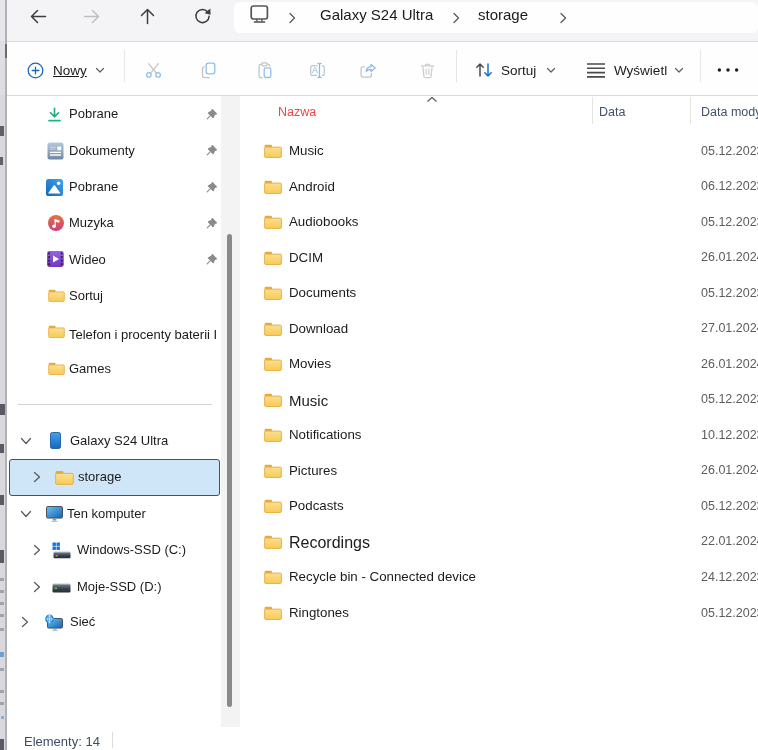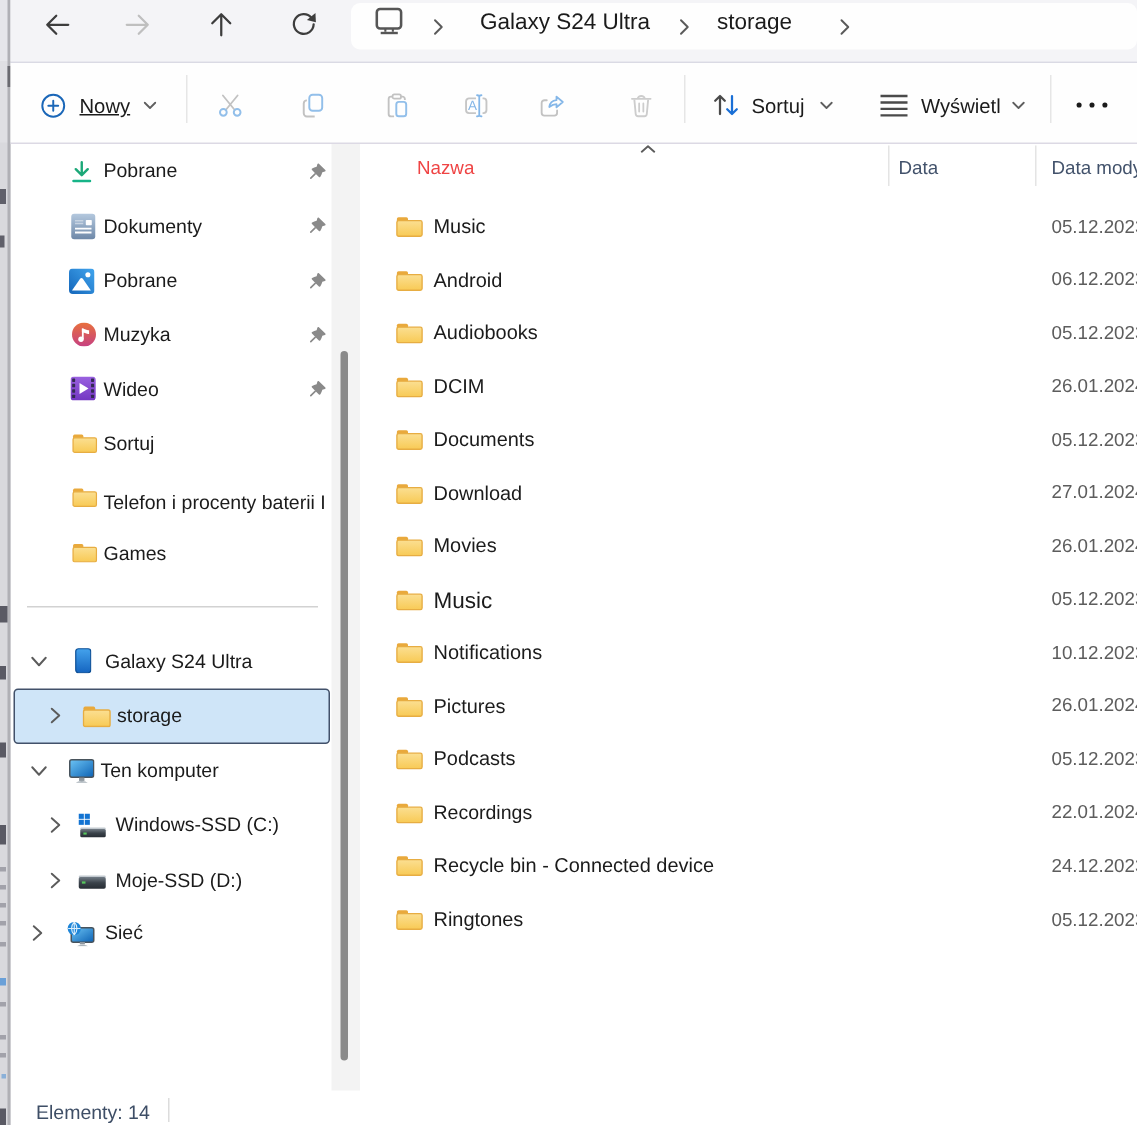--- a/index.html
+++ b/index.html
@@ -365,21 +365,21 @@
 <svg class="abs" style="left:264px;top:499px" width="18" height="14" viewBox="0 0 18 14">
     <rect x="0.6" y="0.8" width="7.4" height="5" rx="1.1" fill="#e9a93c"></rect>
     <rect x="0.6" y="3.1" width="16.8" height="10.4" rx="1.2" fill="url(#gfold)" stroke="#e7ad42" stroke-width="0.9"></rect>
   </svg>
 <div class="abs txt" style="left:289px;top:498px;font-size:13.3px;">Podcasts</div>
 <div class="abs txt" style="left:701px;top:499px;font-size:12.5px;color:#5d5d5d;">05.12.2023</div>
 <svg class="abs" style="left:264px;top:535px" width="18" height="14" viewBox="0 0 18 14">
     <rect x="0.6" y="0.8" width="7.4" height="5" rx="1.1" fill="#e9a93c"></rect>
     <rect x="0.6" y="3.1" width="16.8" height="10.4" rx="1.2" fill="url(#gfold)" stroke="#e7ad42" stroke-width="0.9"></rect>
   </svg>
-<div class="abs txt" style="left:289px;top:534px;font-size:13px;">Recordings</div>
+<div class="abs txt" style="left:289px;top:534px;font-size:16px;">Recordings</div>
 <div class="abs txt" style="left:701px;top:534px;font-size:12.5px;color:#5d5d5d;">22.01.2024</div>
 <svg class="abs" style="left:264px;top:570px" width="18" height="14" viewBox="0 0 18 14">
     <rect x="0.6" y="0.8" width="7.4" height="5" rx="1.1" fill="#e9a93c"></rect>
     <rect x="0.6" y="3.1" width="16.8" height="10.4" rx="1.2" fill="url(#gfold)" stroke="#e7ad42" stroke-width="0.9"></rect>
   </svg>
 <div class="abs txt" style="left:289px;top:569px;font-size:13.3px;">Recycle bin - Connected device</div>
 <div class="abs txt" style="left:701px;top:570px;font-size:12.5px;color:#5d5d5d;">24.12.2023</div>
 <svg class="abs" style="left:264px;top:606px" width="18" height="14" viewBox="0 0 18 14">
     <rect x="0.6" y="0.8" width="7.4" height="5" rx="1.1" fill="#e9a93c"></rect>
     <rect x="0.6" y="3.1" width="16.8" height="10.4" rx="1.2" fill="url(#gfold)" stroke="#e7ad42" stroke-width="0.9"></rect>

